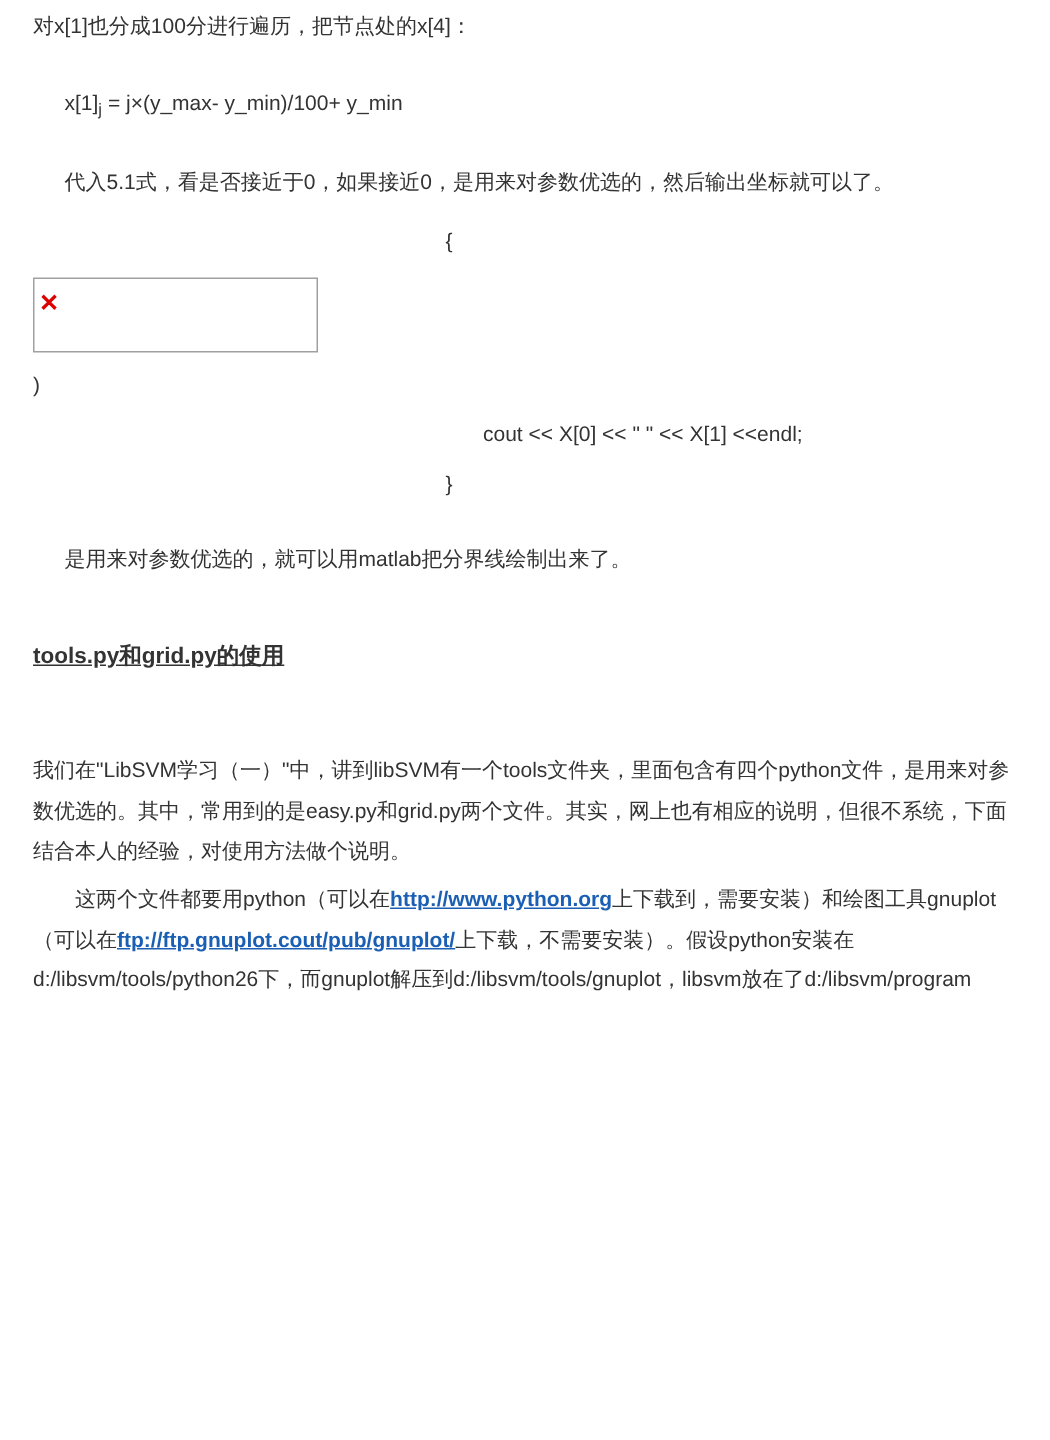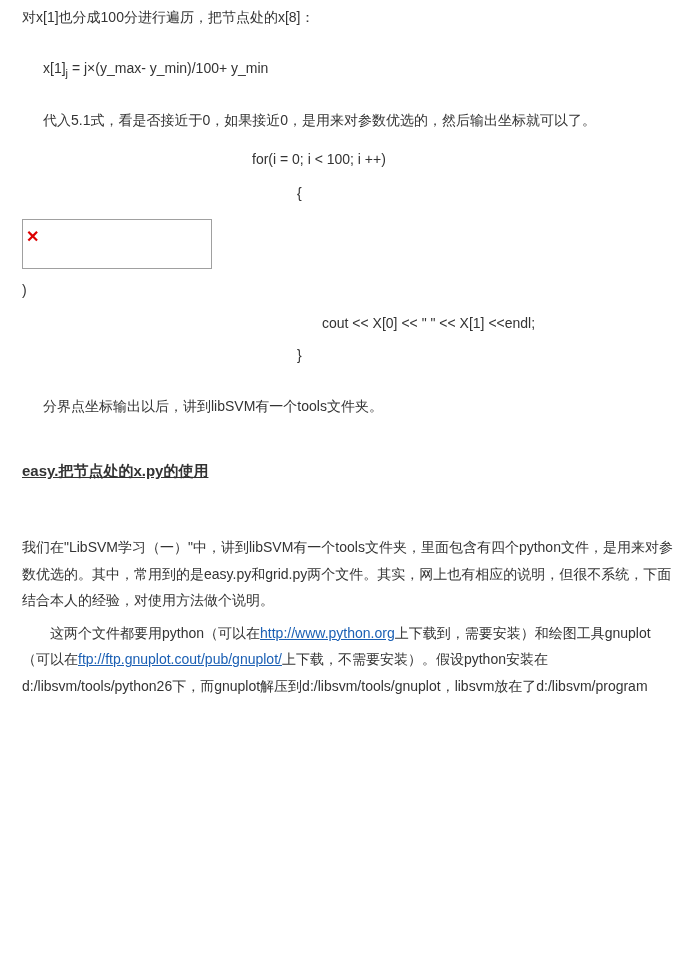--- a/index.html
+++ b/index.html
@@ -34,59 +34,58 @@
       color: #d00;
       font-size: 16px;
       font-weight: bold;
     }
     .section-title {
       font-weight: bold;
       text-decoration: underline;
       margin: 38px 0 28px 0;
       font-size: 15px;
     }
-    a.link { color: #1a5fb4; text-decoration: underline; }
+    a.link { color: #1a5fb4; text-decoration: underline; font-weight: bold; }
     .sub { vertical-align: sub; font-size: 11px; }
     .spacer { height: 20px; }
     .pad-left-big { padding-left: 230px; text-align:left; }
     .pad-left-mid { padding-left: 265px; text-align:left; }
     .pad-left-inner { padding-left: 300px; text-align:left; }
     .pad-left-brace { padding-left: 275px; text-align:left; }
     .pad-left-if { padding-left: 290px; text-align:left; }
     .pad-left-cout { padding-left: 300px; text-align:left; }
   </style>
 </head>
 <body>
 
-<p>对x[1]也分成100分进行遍历，把节点处的x[8]：</p>
+<p>对x[1]也分成100分进行遍历，把节点处的x[4]：</p>
 
 <p class="indent1">
   <span>x[1]</span><span class="sub">j</span><span> = j×(y_max- y_min)/100+ y_min</span>
 </p>
 
 <p class="indent1">代入5.1式，看是否接近于0，如果接近0，是用来对参数优选的，然后输出坐标就可以了。</p>
 
 <div class="code-block">
-  <span class="code-line pad-left-big">for(i = 0; i &lt; 100; i ++)</span>
   <span class="code-line pad-left-brace">{</span>
 </div>
 
 <div class="broken-img">
   <span class="broken-x">✕</span>
 </div>
 
 <p class="code-left">)</p>
 
 <p class="pad-left-cout">cout &lt;&lt; X[0] &lt;&lt;   "   " &lt;&lt;  X[1] &lt;&lt;endl;</p>
 
 <p class="pad-left-brace">}</p>
 
-<p class="indent1">分界点坐标输出以后，讲到libSVM有一个tools文件夹。</p>
+<p class="indent1">是用来对参数优选的，就可以用matlab把分界线绘制出来了。</p>
 
-<h3 class="section-title">easy.把节点处的x.py的使用</h3>
+<h3 class="section-title">tools.py和grid.py的使用</h3>
 
 <div class="spacer"></div>
 
 <p>我们在"LibSVM学习（一）"中，讲到libSVM有一个tools文件夹，里面包含有四个python文件，是用来对参数优选的。其中，常用到的是easy.py和grid.py两个文件。其实，网上也有相应的说明，但很不系统，下面结合本人的经验，对使用方法做个说明。</p>
 
 <p class="indent">
   <span>这两个文件都要用python（可以在</span><a href="#" class="link">http://www.python.org</a><span>上下载到，需要安装）和绘图工具gnuplot（可以在</span><a href="#" class="link">ftp://ftp.gnuplot.cout/pub/gnuplot/</a><span>上下载，不需要安装）。假设python安装在d:/libsvm/tools/python26下，而gnuplot解压到d:/libsvm/tools/gnuplot，libsvm放在了d:/libsvm/program</span>
 </p>
 
 </body></html>

